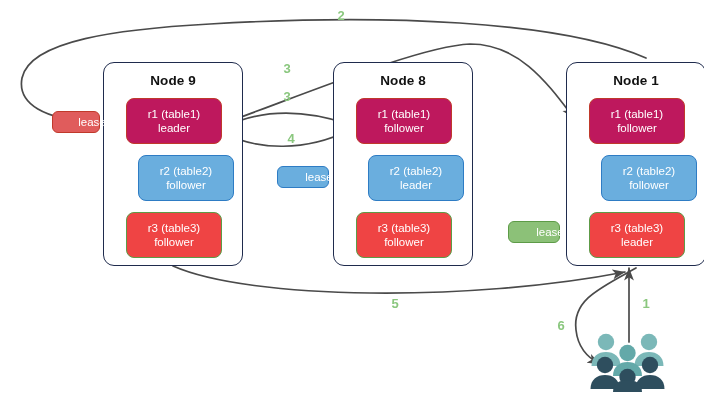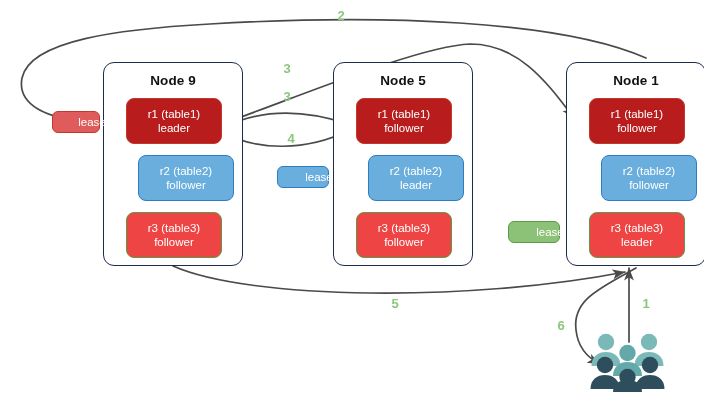--- a/index.html
+++ b/index.html
@@ -51,21 +51,21 @@
     display: flex;
     flex-direction: column;
     align-items: center;
     justify-content: center;
     color: #ffffff;
     font-size: 11.5px;
     line-height: 14px;
     text-align: center;
   }
   .replica .ln { display: block; }
-  .rep-red   { background: #b91c1c; border: 1.4px solid #c0392b; }
+  .rep-red   { background: #be185d; border: 1.4px solid #c0392b; }
   .rep-blue  { background: #6aaede; border: 1.4px solid #2e7cc4; margin-left: 12px; }
   .rep-green { background: #ef4444; border: 1.4px solid #5d9b47; }
   .lease {
     position: absolute;
     border-radius: 6px;
     box-sizing: border-box;
     display: flex;
     align-items: center;
     justify-content: center;
     color: #ffffff;
@@ -129,21 +129,21 @@
       <span class="ln">r2 (table2)</span>
       <span class="ln">follower</span>
     </div>
     <div class="replica rep-green" style="top:149px;">
       <span class="ln">r3 (table3)</span>
       <span class="ln">follower</span>
     </div>
   </div>
 
   <div class="node-box" style="left:333px; top:62px; width:140px; height:204px;">
-    <div class="node-title">Node 5</div>
+    <div class="node-title">Node 8</div>
 
     <div class="replica rep-red" style="top:35px;">
       <span class="ln">r1 (table1)</span>
       <span class="ln">follower</span>
     </div>
     <div class="replica rep-blue" style="top:92px;">
       <span class="ln">r2 (table2)</span>
       <span class="ln">leader</span>
     </div>
     <div class="replica rep-green" style="top:149px;">

